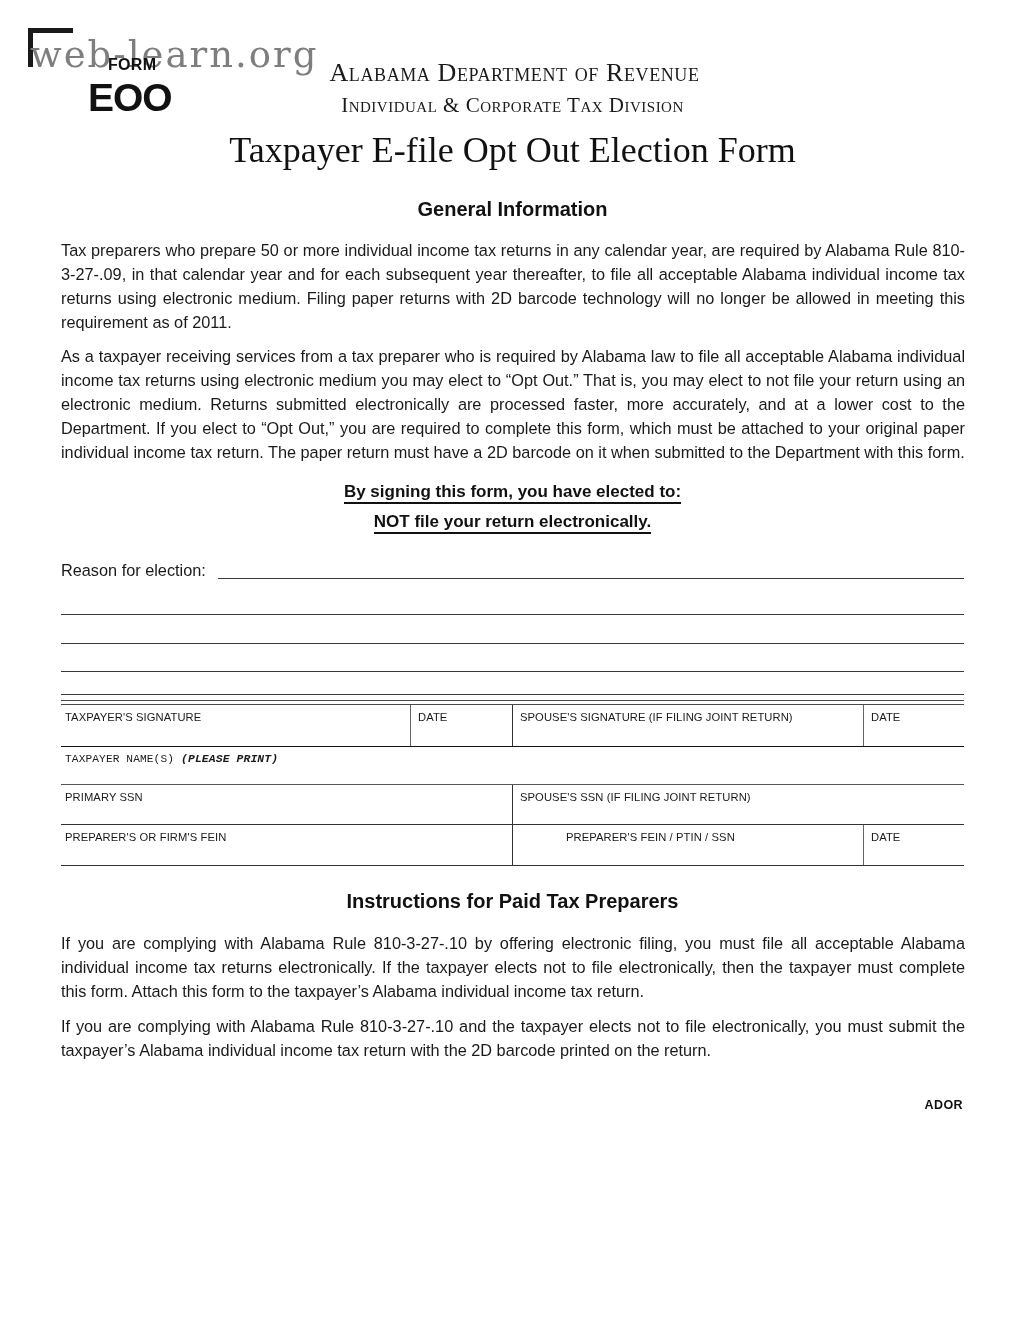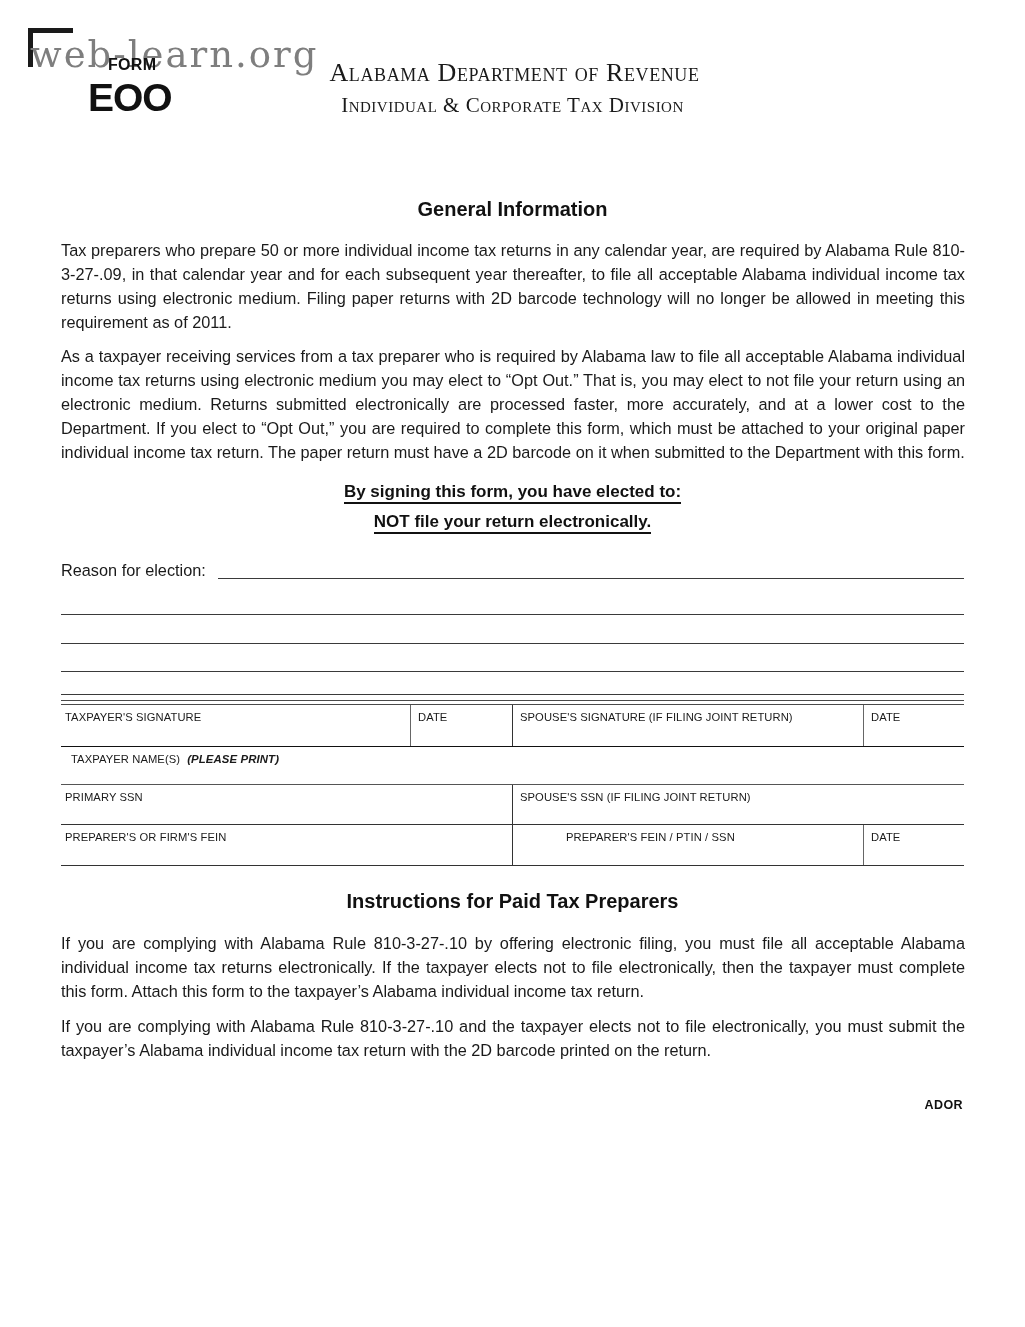--- a/index.html
+++ b/index.html
@@ -244,20 +244,21 @@
 
   <div class="crop-mark"></div>
 
   <div class="watermark">web-learn.org</div>
 
   <div class="form-word">FORM</div>
   <div class="form-number">EOO</div>
 
   <div class="dept-line-1">Alabama Department of Revenue</div>
   <div class="dept-line-2">Individual &amp; Corporate Tax Division</div>
+  <div class="form-title">Taxpayer E-file Opt Out Election Form</div>
 
   <div class="section-head gen-info-head">General Information</div>
   <div class="para para-1">Tax preparers who prepare 50 or more individual income tax returns in any calendar year, are required by Alabama Rule 810-3-27-.09, in that calendar year and for each subsequent year thereafter, to file all acceptable Alabama individual income tax returns using electronic medium. Filing paper returns with 2D barcode technology will no longer be allowed in meeting this requirement as of 2011.</div>
   <div class="para para-2">As a taxpayer receiving services from a tax preparer who is required by Alabama law to file all acceptable Alabama individual income tax returns using electronic medium you may elect to “Opt Out.” That is, you may elect to not file your return using an electronic medium. Returns submitted electronically are processed faster, more accurately, and at a lower cost to the Department. If you elect to “Opt Out,” you are required to complete this form, which must be attached to your original paper individual income tax return. The paper return must have a 2D barcode on it when submitted to the Department with this form.</div>
 
   <div class="elect-line elect-1"><span>By signing this form, you have elected to:</span></div>
   <div class="elect-line elect-2"><span>NOT file your return electronically.</span></div>
 
   <div class="reason-label">Reason for election:</div>
   <div class="rule rule-r0"></div>
@@ -274,21 +275,21 @@
       <div class="cell-label" style="left:4px;">TAXPAYER'S SIGNATURE</div>
       <div class="vdiv vdiv-thin" style="left:349px;"></div>
       <div class="cell-label" style="left:357px;">DATE</div>
       <div class="vdiv" style="left:451px;"></div>
       <div class="cell-label" style="left:459px;">SPOUSE'S SIGNATURE (IF FILING JOINT RETURN)</div>
       <div class="vdiv vdiv-thin" style="left:802px;"></div>
       <div class="cell-label" style="left:810px;">DATE</div>
     </div>
 
     <div class="trow trow-name">
-      <div class="cell-label" style="left:10px;"><span>TAXPAYER NAME(S)</span><span class="please-print" style="margin-left:7px;">(PLEASE PRINT)</span></div>
+      <div class="cell-label" style="left:4px;font-family:Liberation Mono, monospace;"><span>TAXPAYER NAME(S)</span><span class="please-print" style="margin-left:7px;">(PLEASE PRINT)</span></div>
     </div>
 
     <div class="trow trow-ssn">
       <div class="cell-label" style="left:4px;">PRIMARY SSN</div>
       <div class="vdiv" style="left:451px;"></div>
       <div class="cell-label" style="left:459px;">SPOUSE'S SSN  (IF FILING JOINT RETURN)</div>
     </div>
 
     <div class="trow trow-prep">
       <div class="cell-label" style="left:4px;">PREPARER'S OR FIRM'S FEIN</div>

